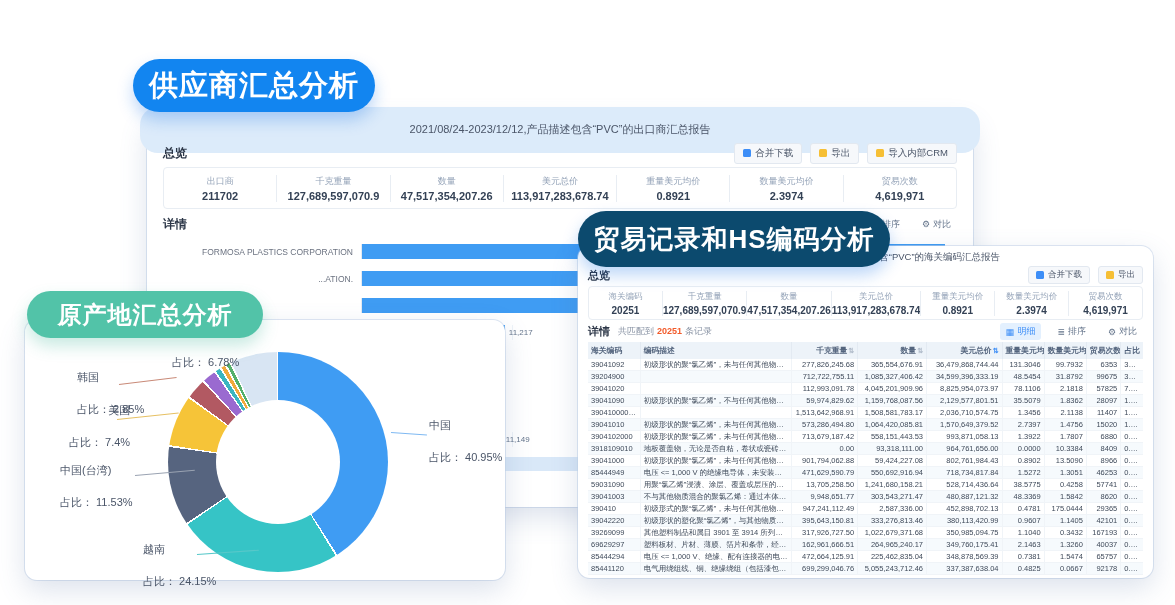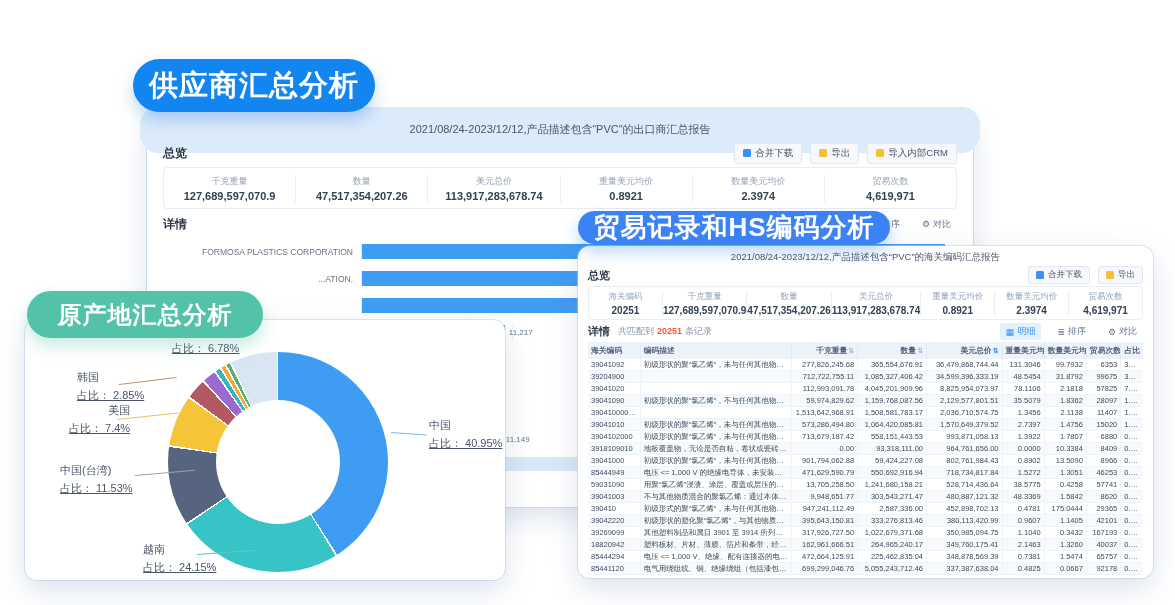--- a/index.html
+++ b/index.html
@@ -63,39 +63,39 @@
                white-space:nowrap;overflow:hidden;text-overflow:ellipsis;border-left:1px solid #f0f4f8;
                border-bottom:1px solid #f0f4f8;}
   .hs-table tr:nth-child(even) td{background:#f6fafd;}
   .sort-ico{font-size:7px;color:#aeb9c8;margin-left:1px;}
   .sort-ico.active{color:#3d8ef7;}
   
   .origin-panel{left:25px;top:320px;width:480px;height:260px;z-index:3;}
   .donut{position:absolute;left:143px;top:32px;width:220px;height:220px;border-radius:50%;}
   .donut-hole{position:absolute;left:191px;top:80px;width:124px;height:124px;border-radius:50%;background:#fff;}
   .origin-label{position:absolute;font-size:11px;color:#4a5568;line-height:15px;white-space:nowrap;}
-  .origin-label .pct{margin-top:3px;text-decoration:underline;}
+  .origin-label .pct{margin-top:17px;}
   .origin-label[data-idx="0"]{left:147px;top:18px;}
   .origin-label[data-idx="1"]{left:52px;top:50px;}
   .origin-label[data-idx="2"]{left:44px;top:83px;text-align:right;}
   .origin-label[data-idx="3"]{left:35px;top:143px;}
   .origin-label[data-idx="4"]{left:118px;top:222px;}
   .origin-label[data-idx="5"]{left:404px;top:98px;}
   .conn{position:absolute;height:1px;transform-origin:left center;}
   .conn-kr{left:94px;top:64px;width:58px;background:#c98a78;transform:rotate(-7deg);}
   .conn-us{left:92px;top:99px;width:62px;background:#e6c063;transform:rotate(-6deg);}
   .conn-tw{left:110px;top:155px;width:60px;background:#9aa3b2;transform:rotate(-5deg);}
   .conn-vn{left:172px;top:234px;width:62px;background:#57c8c9;transform:rotate(-4deg);}
   .conn-cn{left:366px;top:112px;width:36px;background:#7fb9f2;transform:rotate(4deg);}
   
   .badge{position:absolute;display:flex;align-items:center;justify-content:center;color:#fff;font-weight:bold;
          border-radius:999px;z-index:10;white-space:nowrap;letter-spacing:1px;}
   .badge-supplier{left:133px;top:59px;width:242px;height:53px;font-size:29px;background:#1285f0;
          box-shadow:0 8px 16px rgba(18,110,230,.28);}
-  .badge-trade{left:578px;top:211px;width:312px;height:33px;font-size:26px;background:#3b82f6;
+  .badge-trade{left:578px;top:211px;width:312px;height:56px;font-size:26px;background:#0c4a6e;
          box-shadow:0 8px 16px rgba(18,110,230,.28);}
   .badge-origin{left:27px;top:291px;width:236px;height:47px;font-size:24px;background:#52c3a8;
          box-shadow:0 8px 16px rgba(60,180,150,.28);}
 </style>
 </head>
 <body>
 
 <div class="canvas">
 
   <section class="panel supplier-panel">
@@ -116,20 +116,24 @@
 
           <button class="mini-btn" data-idx="2">
             <span class="btn-ico" style="background: rgb(246, 191, 53);"></span>
             <span>导入内部CRM</span>
           </button>
 
       </div>
     </div>
     <div class="summary-box">
 
+        <div class="summary-cell" data-idx="0">
+          <div class="s-label">出口商</div>
+          <div class="s-value">211702</div>
+        </div>
 
         <div class="summary-cell" data-idx="1">
           <div class="s-label">千克重量</div>
           <div class="s-value">127,689,597,070.9</div>
         </div>
 
         <div class="summary-cell" data-idx="2">
           <div class="s-label">数量</div>
           <div class="s-value">47,517,354,207.26</div>
         </div>
@@ -545,21 +549,21 @@
             <td>317,926,727.50</td>
             <td>1,022,679,371.68</td>
             <td>350,985,094.75</td>
             <td>1.1040</td>
             <td>0.3432</td>
             <td>167193</td>
             <td>0.31%</td>
           </tr>
 
           <tr class="table-row" data-idx="16">
-            <td class="al">18820942</td>
+            <td class="al">69629297</td>
             <td class="al">塑料板材、片材、薄膜、箔片和条带，经过硬化、层压、支撑或类似地...</td>
             <td>162,961,666.51</td>
             <td>264,965,240.17</td>
             <td>349,760,175.41</td>
             <td>2.1463</td>
             <td>1.3260</td>
             <td>40037</td>
             <td>0.31%</td>
           </tr>
 

